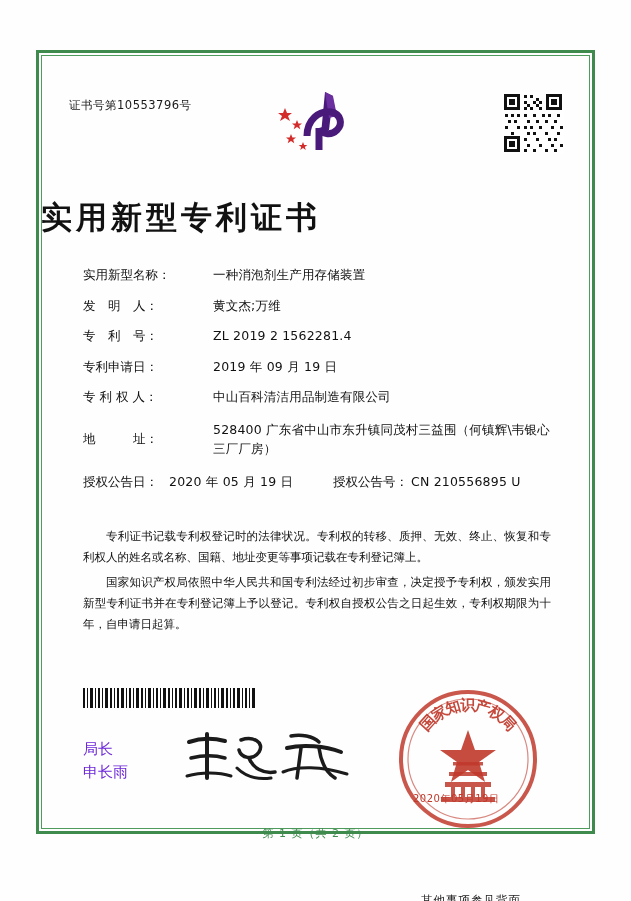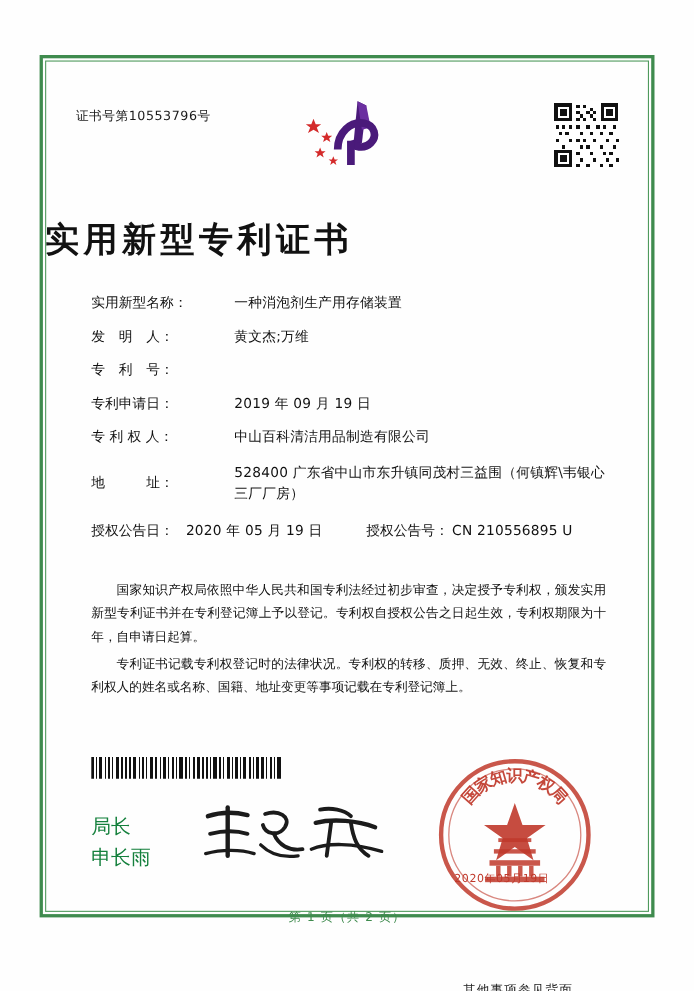--- a/index.html
+++ b/index.html
@@ -171,23 +171,23 @@
     top: 636px;
     width: 175px;
     height: 20px;
   }
 
   
   .sig-labels {
     position: absolute;
     left: 42px;
     top: 686px;
-    font-size: 18px;
+    font-size: 15px;
     line-height: 1.55;
-    color: #15803d;
+    color: #6d28d9;
   }
   .signature {
     position: absolute;
     left: 138px;
     top: 676px;
     width: 185px;
     height: 56px;
     font-family: "DejaVu Serif", "Liberation Serif", serif;
     font-size: 34px;
     color: #1b1b1b;
@@ -331,20 +331,21 @@
         <div class="row-value">一种消泡剂生产用存储装置</div>
       </div>
 
       <div class="row">
         <div class="row-label spread">发　明　人：</div>
         <div class="row-value">黄文杰;万维</div>
       </div>
 
       <div class="row">
         <div class="row-label spread">专　利　号：</div>
+        <div class="row-value">ZL 2019 2 1562281.4</div>
       </div>
 
       <div class="row">
         <div class="row-label">专利申请日：</div>
         <div class="row-value">2019 年 09 月 19 日</div>
       </div>
 
       <div class="row">
         <div class="row-label spread">专 利 权 人：</div>
         <div class="row-value">中山百科清洁用品制造有限公司</div>
@@ -362,22 +363,22 @@
         </div>
         <div class="dual-right">
           <div class="row-label">授权公告号：</div>
           <div class="row-value">CN 210556895 U</div>
         </div>
       </div>
 
     </div>
 
     <div class="paras">
+      <div class="para">专利证书记载专利权登记时的法律状况。专利权的转移、质押、无效、终止、恢复和专利权人的姓名或名称、国籍、地址变更等事项记载在专利登记簿上。</div>
       <div class="para">国家知识产权局依照中华人民共和国专利法经过初步审查，决定授予专利权，颁发实用新型专利证书并在专利登记簿上予以登记。专利权自授权公告之日起生效，专利权期限为十年，自申请日起算。</div>
-      <div class="para">专利证书记载专利权登记时的法律状况。专利权的转移、质押、无效、终止、恢复和专利权人的姓名或名称、国籍、地址变更等事项记载在专利登记簿上。</div>
     </div>
 
     <svg class="barcode" viewBox="0 0 175 20" shape-rendering="crispEdges">
       <g fill="#111">
         <rect x="0" y="0" width="2" height="20"></rect>
           <rect x="4" y="0" width="1" height="20"></rect>
         <rect x="7" y="0" width="3" height="20"></rect>
           <rect x="12" y="0" width="1" height="20"></rect>
         <rect x="15" y="0" width="2" height="20"></rect>
           <rect x="19" y="0" width="1" height="20"></rect>

